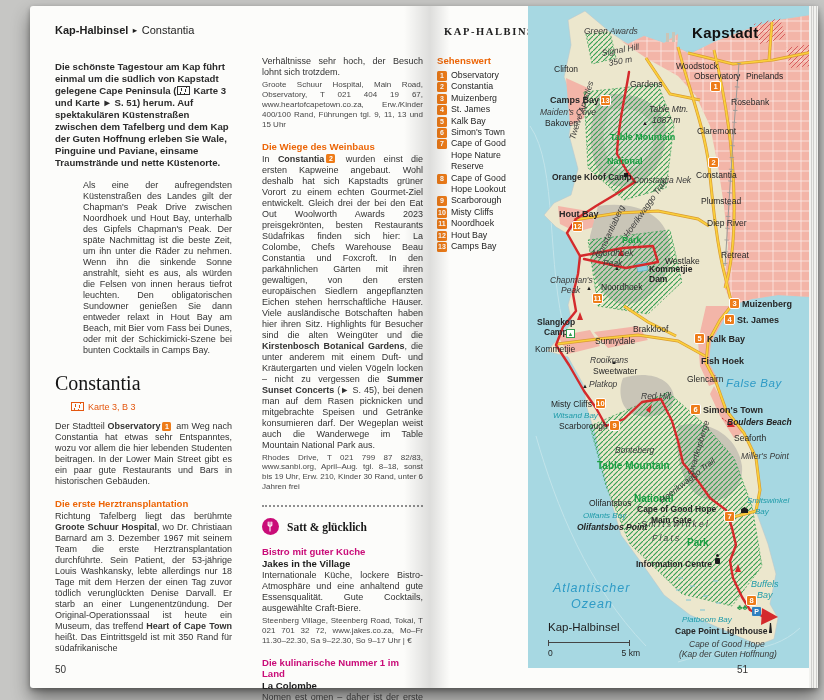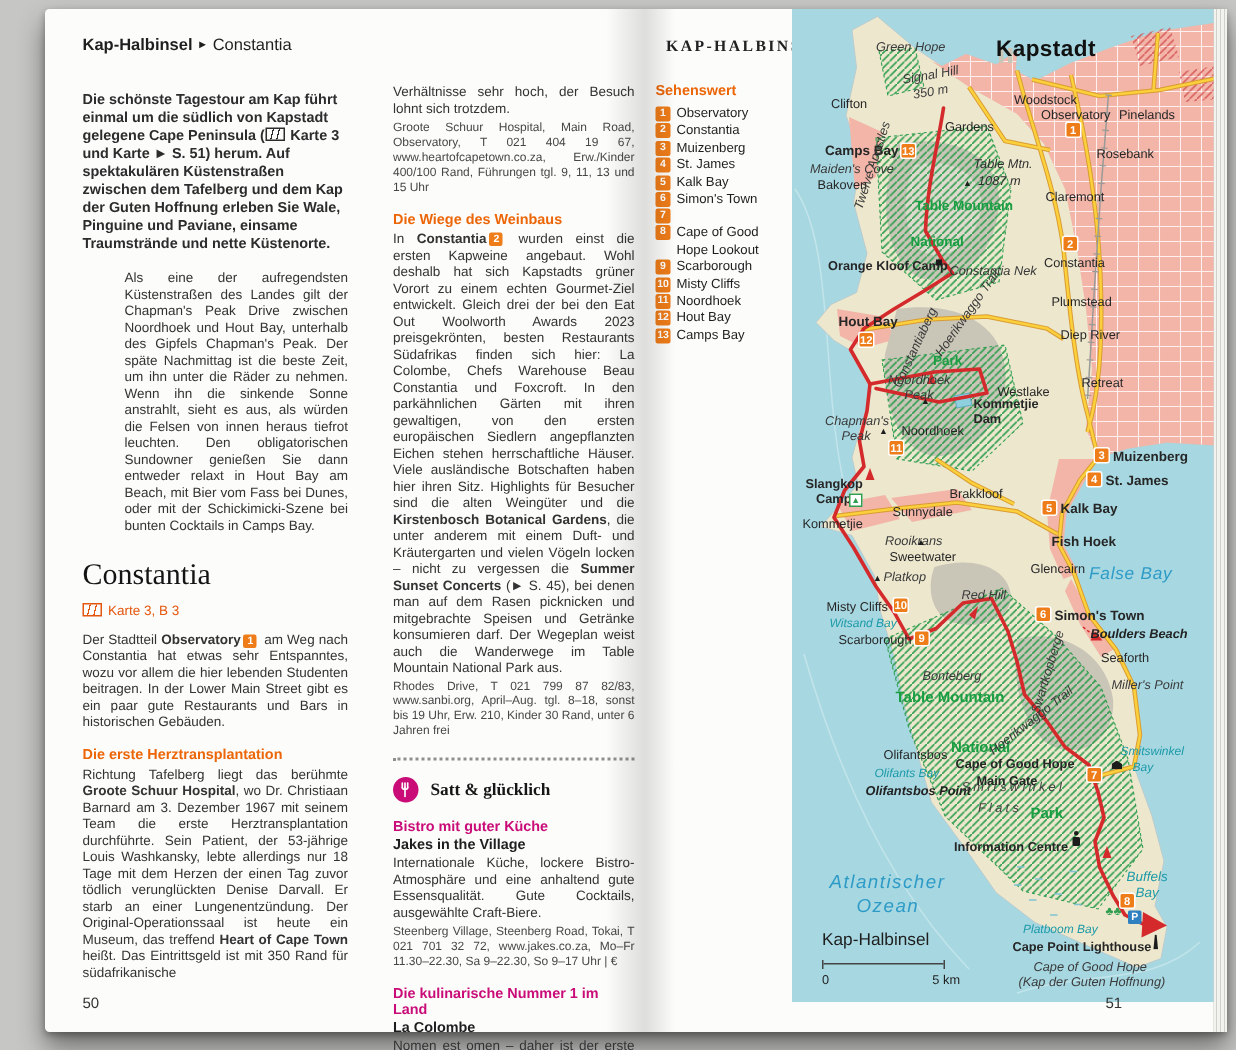--- a/index.html
+++ b/index.html
@@ -18,21 +18,21 @@
   
   .col1{position:absolute;left:25px;top:18px;width:177px;}
   .col2{position:absolute;left:232px;top:50px;width:161px;}
   .crumb{font-size:11px;color:#1e1e1e;margin-bottom:25px;}
   .crumb .sec{font-weight:bold;}
   .crumb .arr{font-size:7.5px;vertical-align:1.5px;margin:0 3px;}
   .intro{font-weight:bold;font-size:9.6px;line-height:12px;color:#2c2c2c;}
   .body{font-size:9px;line-height:11px;color:#333;text-align:justify;}
   .mt{margin-top:11px;margin-left:28px;}
   .h1{font-family:"Liberation Serif",serif;font-size:20px;font-weight:400;color:#141414;margin:16px 0 7px;}
-  .karte{color:#e4570f;font-size:9px;margin-bottom:9px;}
+  .karte{color:#e4570f;font-size:9px;margin-bottom:9px;margin-left:16px;}
   .oh{color:#ec6608;font-weight:bold;font-size:9.6px;margin:11px 0 2px;}
   .mh{color:#c90c78;font-weight:bold;font-size:9.6px;margin:11px 0 1px;}
   .pname{font-weight:bold;font-size:9.6px;color:#1e1e1e;margin-bottom:1px;}
   .info{font-size:8px;line-height:9.9px;color:#474747;text-align:justify;margin-top:2px;}
   .seg-b{font-weight:bold;}
   .badge-inline{display:inline-block;background:#ee7c19;color:#fff;font-weight:bold;font-size:7px;line-height:9px;
         min-width:9px;text-align:center;border-radius:1.5px;margin:0 2px;vertical-align:.5px;}
   .mapicon{display:inline-block;width:11px;height:7px;border:1px solid currentColor;margin-right:4px;vertical-align:-1px;
         background:linear-gradient(104deg,transparent 30%,currentColor 30% 36%,transparent 36% 62%,currentColor 62% 68%,transparent 68%);}
   .insider{border-top:2px dotted #8f8f8f;margin-top:13px;padding-top:11px;}
@@ -52,21 +52,21 @@
   .legend li{display:flex;gap:4px;font-size:8.8px;line-height:11.4px;color:#1e1e1e;}
   .lb{flex:0 0 10px;height:10px;background:#ee7c19;color:#fff;font-size:7px;line-height:10px;text-align:center;
         border-radius:1.5px;font-weight:bold;margin-top:1px;}
   .map{position:absolute;left:98px;top:0;width:284px;height:662px;overflow:hidden;background:#a7d8e2;}
   .map svg{position:absolute;left:0;top:0;}
   .ml{position:absolute;font-size:8.5px;color:#262626;white-space:nowrap;transform-origin:left top;line-height:1;}
   .ml.b{font-weight:bold;}
   .ml.b2{font-weight:bold;font-size:9px;}
   .ml.it{font-style:italic;color:#3a3a3a;}
   .ml.it2{font-style:italic;color:#2e2e2e;}
-  .ml.city{font-weight:bold;font-size:15px;letter-spacing:.3px;color:#111;}
+  .ml.city{font-weight:bold;font-size:15px;letter-spacing:.3px;color:#111;margin-left:28px;}
   .ml.green2{color:#1a9e42;font-weight:bold;font-size:9px;}
   .ml.green3{color:#1a9e42;font-weight:bold;font-size:10px;}
   .ml.sea{color:#2e9bc6;font-style:italic;font-size:11.5px;letter-spacing:.5px;}
   .ml.sea2{color:#2e9bc6;font-style:italic;font-size:12.5px;letter-spacing:1px;}
   .ml.bay{color:#1d9aa8;font-style:italic;font-size:8px;}
   .ml.bay2{color:#1d9aa8;font-style:italic;font-size:9px;}
   .ml.bit{font-weight:bold;font-style:italic;font-size:8.5px;color:#222;}
   .ml.sp{font-style:italic;letter-spacing:2.2px;font-size:8.5px;color:#444;}
   .mb{position:absolute;width:11px;height:11px;background:#ee7c19;border:1px solid #fff;border-radius:2px;color:#fff;
         font-weight:bold;font-size:7.5px;line-height:9.5px;text-align:center;box-sizing:border-box;}
@@ -181,20 +181,21 @@
             <span>Kalk Bay</span>
           </li>
 
           <li>
             <span class="lb">6</span>
             <span>Simon's Town</span>
           </li>
 
           <li>
             <span class="lb">7</span>
+            <span>Cape of Good Hope Nature Reserve</span>
           </li>
 
           <li>
             <span class="lb">8</span>
             <span>Cape of Good Hope Lookout</span>
           </li>
 
           <li>
             <span class="lb">9</span>
             <span>Scarborough</span>
@@ -328,21 +329,21 @@
           <polygon points="202,415 207,421 199,421" fill="#d42a2c" stroke="none"></polygon>
         </g>
 
         <g fill="#c9c5b7">
           <rect x="138" y="27" width="3" height="9"></rect>
           <rect x="144" y="26" width="3" height="10"></rect>
         </g>
       </svg>
 
       <div id="map-overlay">
-          <div class="ml it" style="left: 56px; top: 21px;">Green Hope</div>
+          <div class="ml it" style="left: 56px; top: 21px;">Green Awards</div>
           <div class="ml city" style="left: 136px; top: 19px;">Kapstadt</div>
           <div class="ml it" style="left: 73px; top: 43px; transform: rotate(-10deg);">Signal Hill</div>
           <div class="ml it" style="left: 80px; top: 53px; transform: rotate(-10deg);">350 m</div>
           <div class="ml " style="left: 26px; top: 59px;">Clifton</div>
           <div class="ml " style="left: 148px; top: 56px;">Woodstock</div>
           <div class="ml " style="left: 166px; top: 66px;">Observatory</div>
           <div class="ml " style="left: 218px; top: 66px;">Pinelands</div>
           <div class="ml " style="left: 102px; top: 74px;">Gardens</div>
           <div class="ml b2" style="left: 22px; top: 90px;">Camps Bay</div>
           <div class="ml it" style="left: 12px; top: 102px;">Maiden's Cove</div>

